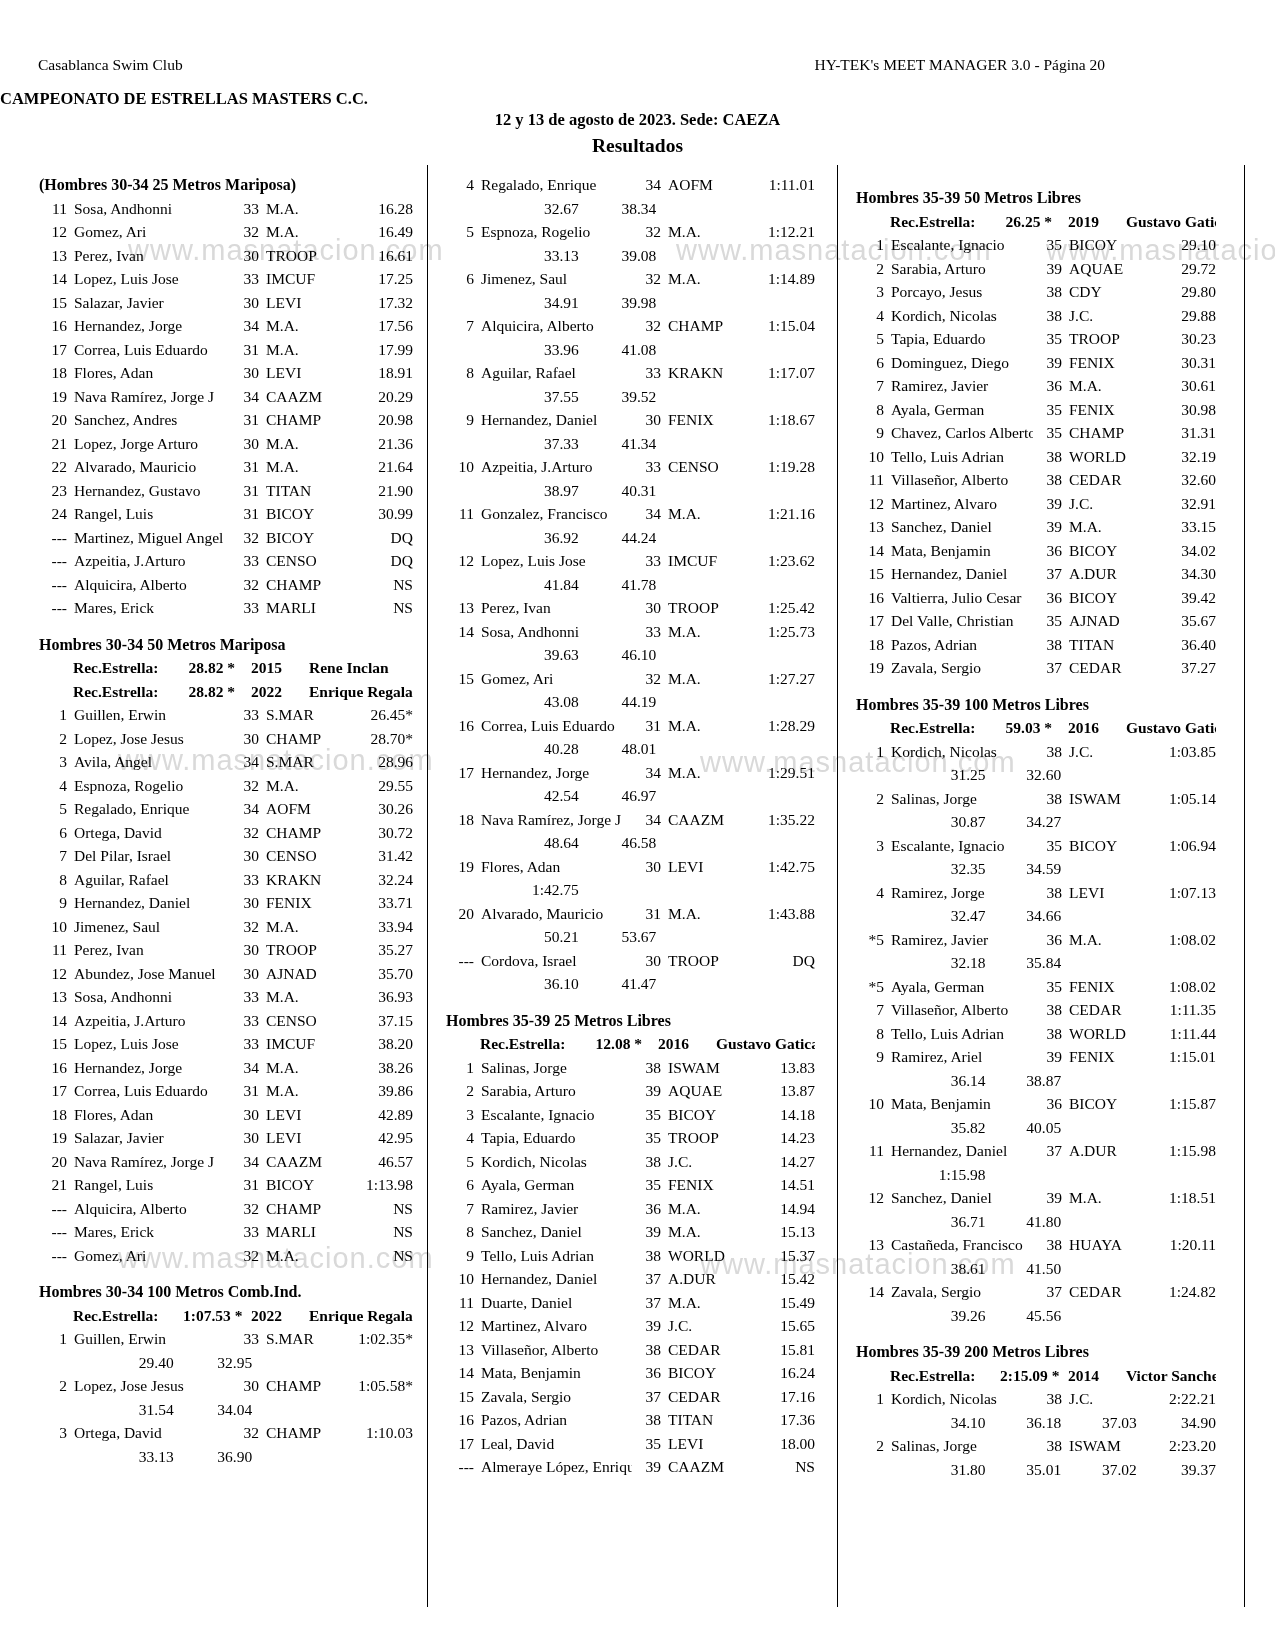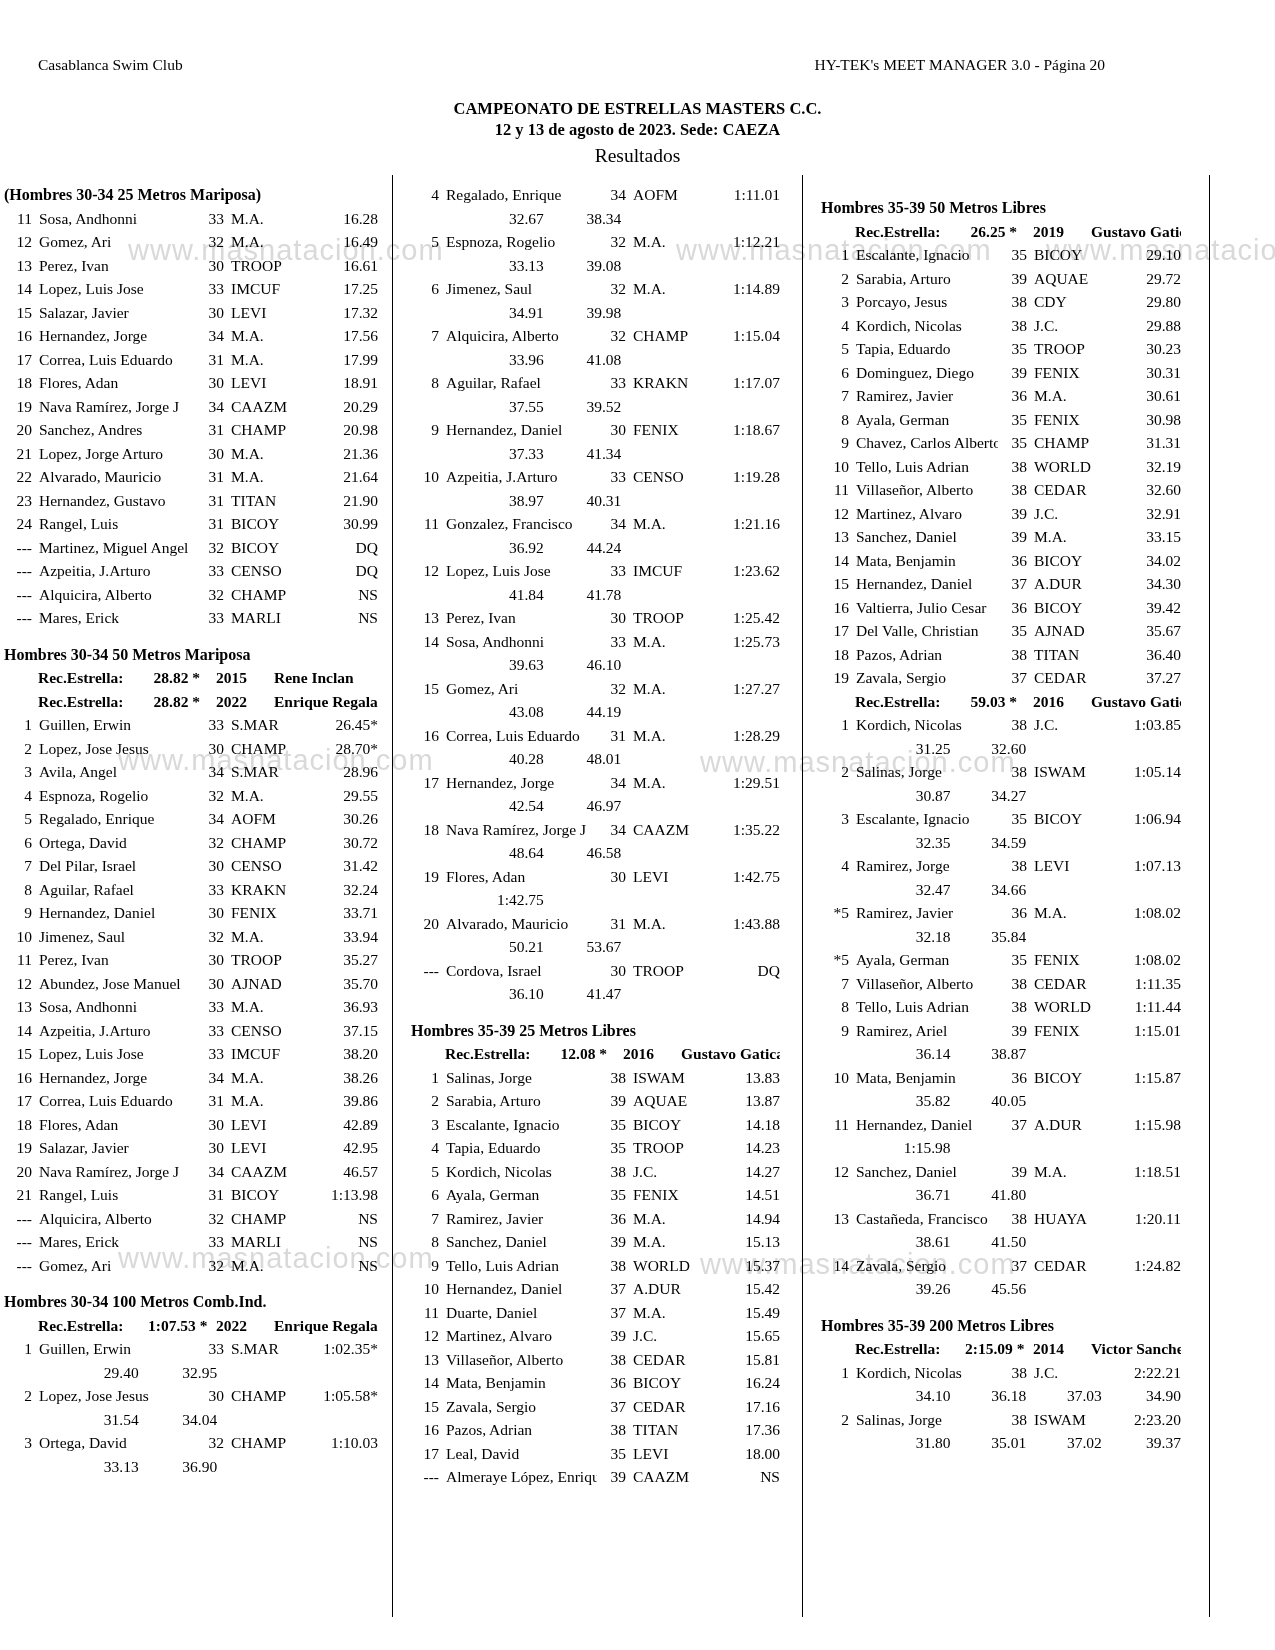--- a/index.html
+++ b/index.html
@@ -1,25 +1,25 @@
 <!DOCTYPE html>
 <html><head>
 <meta charset="utf-8">
 <style>
   html,body { margin:0; padding:0; }
   body {
     width:1275px; height:1650px; background:#ffffff; color:#000;
     font-family:"Liberation Serif", serif; position:relative; overflow:hidden;
   }
   .page-header { display:flex; justify-content:space-between; padding:56px 170px 0 38px; font-size:15.5px; }
-  .t1 { text-align:center; font-weight:bold; font-size:16.5px; margin-top:25px; }
+  .t1 { text-align:left; font-weight:bold; font-size:16.5px; margin-top:15px; }
   .t2 { text-align:center; font-weight:bold; font-size:16.5px; margin-top:1px; }
-  .results { text-align:center; font-weight:normal; font-size:19.5px; margin-top:5px; }
+  .results { text-align:center; font-weight:bold; font-size:19.5px; margin-top:5px; }
 
-  .columns { display:flex; margin-top:8px; height:1442px; position:relative; z-index:1; }
+  .columns { display:flex; margin-left:35px; margin-top:8px; height:1442px; position:relative; z-index:1; }
   .column { border-right:1px solid #000; box-sizing:border-box; padding-top:8px; overflow:hidden; }
   .col1 { width:393px; padding-left:4px;  padding-right:14px; }
   .col2 { width:410px; padding-left:18px; padding-right:22px; }
   .col3 { width:407px; padding-left:18px; padding-right:28px; }
 
   .section-header { font-weight:bold; font-size:16px; line-height:23.5px; margin-top:13px; white-space:nowrap; overflow:hidden; }
   .col1 .block.first .section-header { margin-top:0; }
 
   .record-row { display:flex; font-weight:bold; font-size:15.5px; line-height:23.5px; white-space:nowrap; overflow:hidden;justify-content:space-between; }
   .record-row .ind   { width:34px; flex:none; }
@@ -894,20 +894,21 @@
         </div>
         <div class="entry-row">
           <span class="place">19</span>
           <span class="name">Zavala, Sergio</span>
           <span class="age">37</span>
           <span class="team">CEDAR</span>
           <span class="time">37.27</span>
         </div>
       </div>
       <div class="block">
+        <div class="section-header">Hombres 35-39 100 Metros Libres</div>
         <div class="record-row">
           <span class="ind"></span>
           <span class="rlabel">Rec.Estrella:</span>
           <span class="rtime">59.03 *</span>
           <span class="ryear">2016</span>
           <span class="rholder">Gustavo Gatica</span>
         </div>
         <div class="entry-row">
           <span class="place">1</span>
           <span class="name">Kordich, Nicolas</span>

